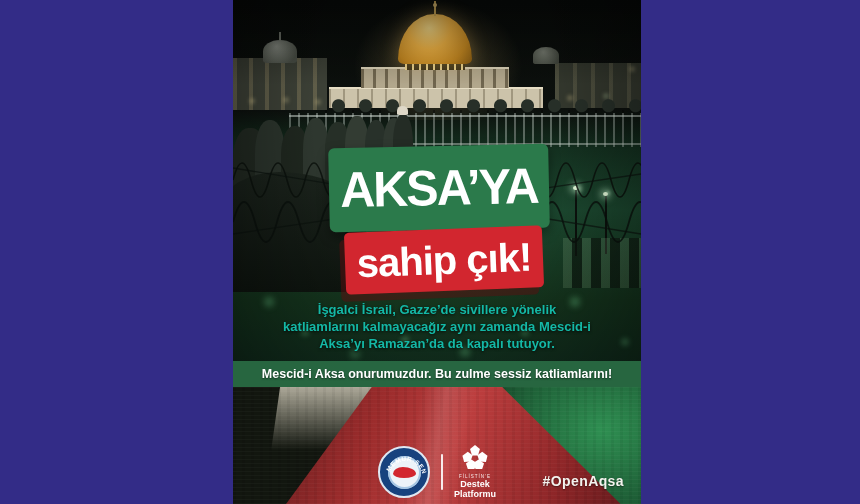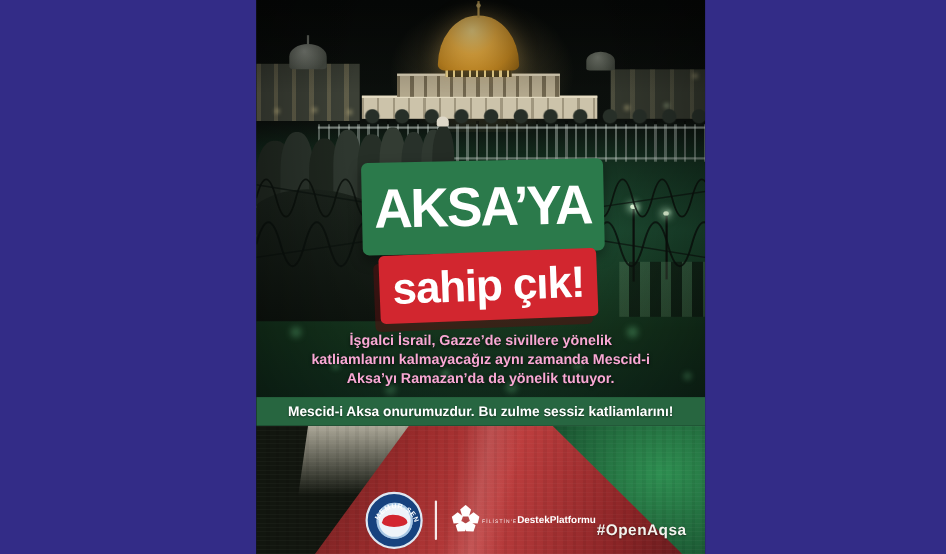--- a/index.html
+++ b/index.html
@@ -86,21 +86,21 @@
   .title-box { position:absolute; left:96px; top:146px; width:220px; height:84px; background:#2b7a4b;
     border-radius:6px; transform:rotate(-1.2deg); display:flex; align-items:center; justify-content:center;
     box-shadow:0 5px 12px rgba(0,0,0,.4); z-index:5; }
   .title-box span { font-size:50px; font-weight:bold; color:#fff; letter-spacing:-2px; transform:scaleX(.97); white-space:nowrap; }
   .sub-box { position:absolute; left:112px; top:229px; width:198px; height:62px; background:#d2262f;
     border-radius:5px; transform:rotate(-2.2deg); display:flex; align-items:center; justify-content:center;
     box-shadow:-5px 7px 0 rgba(90,14,16,.5); z-index:5; }
   .sub-box span { font-size:40px; font-weight:bold; color:#fff; letter-spacing:-1px; white-space:nowrap; }
 
   .body-text { position:absolute; left:20px; right:20px; top:301px; z-index:5; text-align:center;
-    color:#f9a8d4; font-size:13px; font-weight:bold; line-height:17px; text-shadow:0 1px 3px rgba(0,0,0,.75); }
+    color:#14b8a6; font-size:13px; font-weight:bold; line-height:17px; text-shadow:0 1px 3px rgba(0,0,0,.75); }
   .banner { position:absolute; left:0; right:0; top:361px; height:26px; background:rgba(41,105,67,.96); z-index:6;
     display:flex; align-items:center; justify-content:center; color:#fff; font-size:12.5px; font-weight:bold;
     text-shadow:0 1px 2px rgba(0,0,0,.55); }
 
   
   .flag { position:absolute; left:0; top:387px; width:408px; height:117px; background:#12160f; overflow:hidden; }
   .flag-white-l { position:absolute; left:42px; top:0; width:108px; height:72px; transform:skewX(-8deg); opacity:.8;
     background:linear-gradient(180deg,#d2ccba, rgba(60,62,48,0) 88%); }
   .flag-white-m { position:absolute; left:252px; top:0; width:90px; height:46px; opacity:.75;
     background:linear-gradient(180deg,#d8d3c2, rgba(60,62,48,0) 90%); }
@@ -123,21 +123,21 @@
   .logos { position:absolute; left:50%; transform:translateX(-50%); bottom:5px; display:flex;
     align-items:center; gap:11px; z-index:4; }
   .ms-logo { width:52px; height:52px; border-radius:50%; background:#17427e; border:2px solid #dfe8f2;
     position:relative; display:flex; align-items:center; justify-content:center; }
   .ms-inner { width:33px; height:33px; border-radius:50%; background:#edf3f9;
     display:flex; align-items:center; justify-content:center;
     box-shadow:inset 0 0 0 2px rgba(120,170,215,.6); }
   .ms-red { width:23px; height:11px; background:#d2262f; border-radius:45% 60% 55% 50% / 65% 65% 40% 40%; }
   .ms-arc { position:absolute; left:0; top:0; }
   .divider { width:2px; height:36px; background:rgba(255,255,255,.9); border-radius:1px; }
-  .platform { display:flex; flex-direction:row; align-items:center; color:#fff; line-height:1.05; }
+  .platform { display:flex; flex-direction:column; align-items:center; color:#fff; line-height:1.05; }
   .platform .tiny { font-size:4.5px; letter-spacing:1px; margin-top:2px; opacity:.92; }
   .platform .big { font-size:9px; font-weight:bold; }
 </style>
 </head>
 <body>
 
 <div class="poster">
 
   <div class="photo">
     <div class="dome-glow"></div>
@@ -187,21 +187,21 @@
   <div class="title-box">
     <span>AKSA’YA</span>
   </div>
   <div class="sub-box">
     <span>sahip çık!</span>
   </div>
 
   <div class="body-text">
     <span style="display:block">İşgalci İsrail, Gazze’de sivillere yönelik</span>
     <span style="display:block">katliamlarını kalmayacağız aynı zamanda Mescid-i</span>
-    <span style="display:block">Aksa’yı Ramazan’da da yönelik tutuyor.</span>
+    <span style="display:block">Aksa’yı Ramazan’da da kapalı tutuyor.</span>
   </div>
 
   <div class="banner">
     <span>Mescid-i Aksa onurumuzdur. Bu zulme sessiz katliamlarını!</span>
   </div>
 
   <div class="flag">
     <div class="flag-white-l"></div>
     <div class="flag-white-m"></div>
     <div class="flag-green-r"></div>

